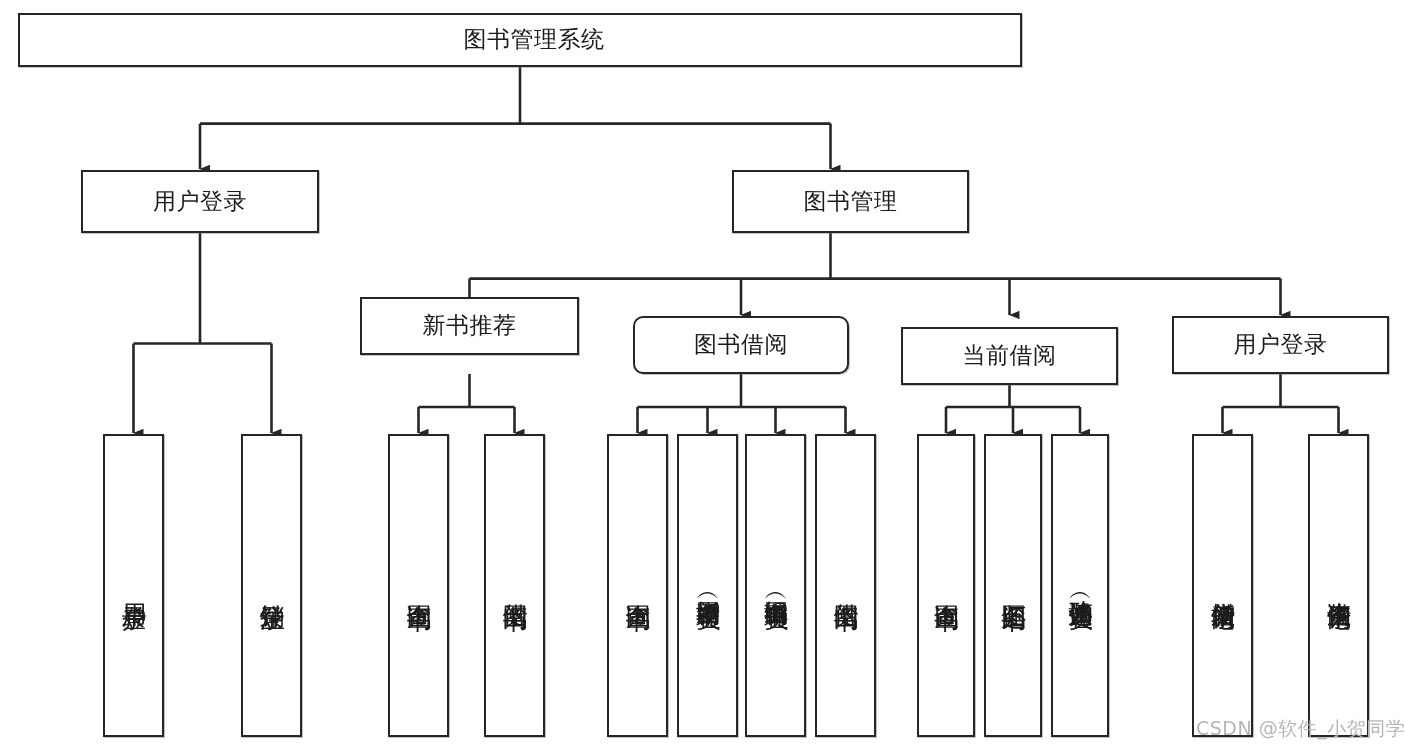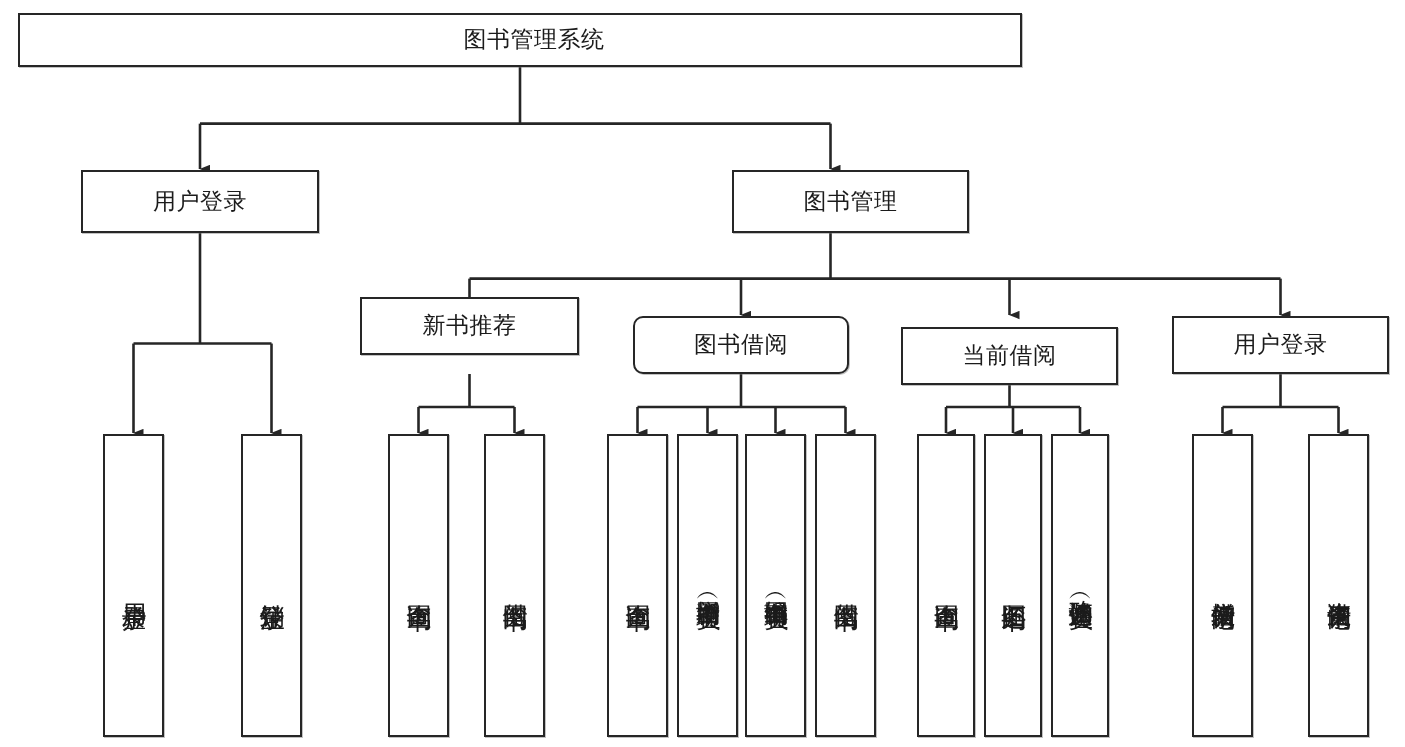--- a/index.html
+++ b/index.html
@@ -183,13 +183,14 @@
         <span class="label">确认归还（管理员）</span>
       </div>
       <div class="node v tall" style="left: 1192px; top: 434px; width: 61px; height: 303px;">
         <span class="label">新增借阅记录</span>
       </div>
       <div class="node v tall" style="left: 1308px; top: 434px; width: 61px; height: 303px;">
         <span class="label">查询借阅记录</span>
       </div>
     </div>
 
+  <div class="watermark" style="left: 1196px; top: 716px;">CSDN @软件_小贺同学</div>
 </div>
 
 </body></html>

